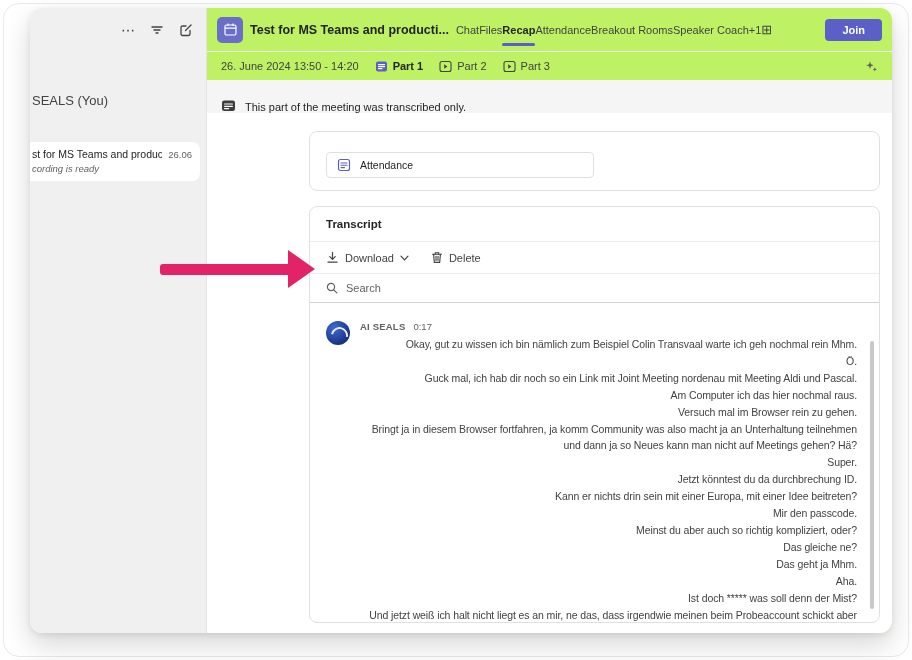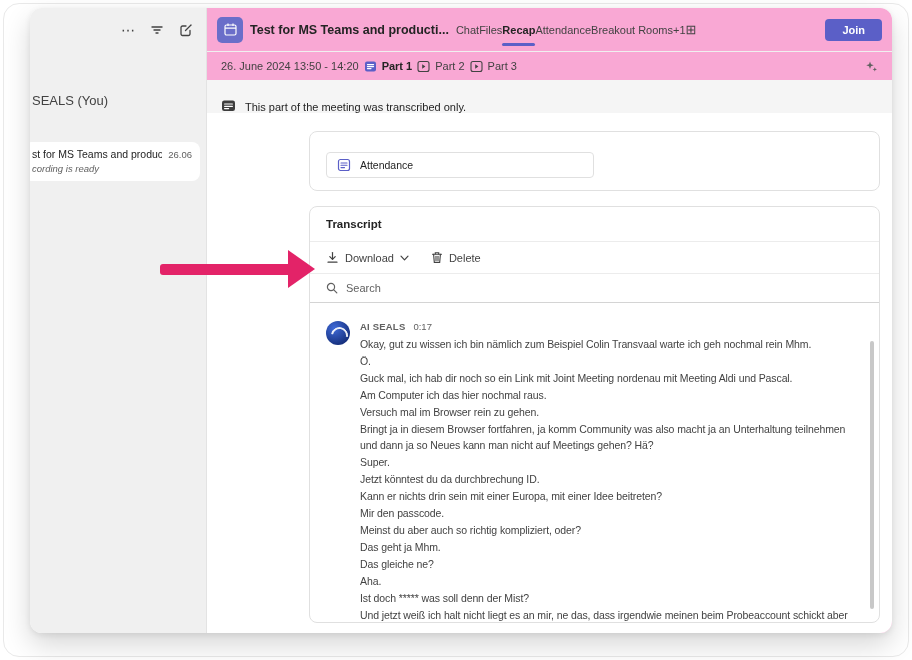--- a/index.html
+++ b/index.html
@@ -24,33 +24,33 @@
   .sidebar-icons{display:flex;justify-content:flex-end;align-items:center;gap:15px;padding:15px 13px 0 0;color:#424242;}
   .sidebar-icons .glyph{font-size:14px;line-height:14px;cursor:pointer;}
   .section-label{margin-top:56px;font-size:13px;color:#424242;padding-left:2px;white-space:nowrap;}
   .chat-item{margin-top:34px;margin-right:6px;margin-left:-6px;background:#fff;border-radius:8px;padding:6px 8px 7px 8px;cursor:pointer;}
   .chat-title-row{display:flex;justify-content:space-between;align-items:baseline;gap:6px;}
   .chat-title{font-size:10.5px;color:#242424;white-space:nowrap;overflow:hidden;}
   .chat-date{font-size:9.5px;color:#616161;flex:none;}
   .chat-sub{font-size:9.5px;font-style:italic;color:#616161;margin-top:3px;white-space:nowrap;}
 
   
-  .main{flex:1;min-width:0;display:flex;flex-direction:column;background:#f9a8d4;}
+  .main{flex:1;min-width:0;display:flex;flex-direction:column;background:#bef264;}
 
   .app-header{height:44px;flex:none;display:flex;align-items:center;gap:7px;padding:0 10px;border-bottom:1px solid #f0f0f0;}
   .meeting-icon{width:26px;height:26px;border-radius:5px;background:#6a6ec9;display:flex;align-items:center;justify-content:center;flex:none;}
   .meeting-title{font-size:12.5px;font-weight:700;color:var(--txt);white-space:nowrap;}
   .tabs{display:flex;align-items:center;height:100%;}
   .tab{position:relative;font-size:11px;color:var(--txt2);height:100%;display:flex;align-items:center;cursor:pointer;white-space:nowrap;}
   .tab.active{font-weight:700;color:var(--txt);}
   .tab.active::after{content:"";position:absolute;left:0;right:0;bottom:5px;height:3px;border-radius:2px;background:var(--accent);}
   .add-tab{font-size:13px;color:var(--txt2);cursor:pointer;}
   .join-btn{margin-left:auto;background:var(--accent);color:#fff;font-size:11px;font-weight:600;padding:5px 17px;border-radius:4px;border:none;cursor:pointer;font-family:inherit;}
 
-  .subheader{height:28px;flex:none;display:flex;align-items:center;gap:5px;padding:0 14px;font-size:11px;color:var(--txt2);}
+  .subheader{height:28px;flex:none;display:flex;align-items:center;gap:16px;padding:0 14px;font-size:11px;color:var(--txt2);}
   .part{display:flex;align-items:center;gap:5px;cursor:pointer;}
   .part .part-label{font-size:11px;color:var(--txt2);}
   .part.active .part-label{font-weight:700;color:var(--txt);}
   .subheader-action{margin-left:auto;cursor:pointer;display:flex;align-items:center;}
 
   .banner{height:33px;flex:none;background:#f5f5f5;display:flex;align-items:flex-end;gap:9px;padding:0 14px;font-size:11px;color:var(--txt);}
 
   .content-region{flex:1;min-height:0;padding:18px 12px 10px 102px;display:flex;flex-direction:column;gap:15px;background:#fff;overflow:hidden;}
   .card{border:1px solid var(--border);border-radius:8px;background:#fff;}
 
@@ -62,21 +62,21 @@
   .transcript-header{padding:11px 16px;font-size:11.5px;font-weight:700;color:var(--txt);border-bottom:1px solid var(--hairline);flex:none;}
   .transcript-toolbar{display:flex;align-items:flex-end;gap:22px;padding:9px 16px;border-bottom:1px solid var(--hairline);flex:none;}
   .tool-btn{display:flex;align-items:center;gap:6px;font-size:11px;color:var(--txt2);cursor:pointer;background:none;border:none;font-family:inherit;}
   .search-row{display:flex;align-items:center;gap:8px;padding:8px 16px;border-bottom:1px solid #d4d4d4;flex:none;}
   .search-row input{border:none;outline:none;background:transparent;font-size:11px;color:var(--txt3);width:100%;font-family:inherit;}
   .search-row input::placeholder{color:var(--txt3);}
 
   .transcript-body{flex:1;min-height:0;padding:18px 22px 0 16px;display:flex;gap:10px;overflow:hidden;}
   .avatar{width:24px;height:24px;border-radius:50%;flex:none;background:radial-gradient(circle at 35% 30%,#3f6ad8,#16307e 75%);position:relative;overflow:hidden;}
   .avatar::after{content:"";position:absolute;left:5px;top:6px;width:13px;height:13px;border:2px solid rgba(255,255,255,.9);border-radius:50%;border-left-color:transparent;border-bottom-color:transparent;transform:rotate(-35deg);}
-  .entry{min-width:0;}
+  .entry{min-width:0;text-align:right;}
   .entry-meta{display:flex;align-items:baseline;gap:8px;margin-bottom:4px;}
   .speaker-name{font-size:9.5px;font-weight:700;color:var(--txt3);letter-spacing:.2px;}
   .entry-time{font-size:9.5px;color:var(--txt3);}
   .line{font-size:10.5px;color:var(--txt2);line-height:16px;margin:1px 0;letter-spacing:-.1px;}
   .scroll-thumb{position:absolute;right:5px;top:134px;width:4px;height:268px;border-radius:2px;background:#c8c8c8;cursor:pointer;}
 
   
   .arrow{position:absolute;left:160px;top:250px;z-index:20;pointer-events:none;}
   .arrow-line{position:absolute;left:0;top:14px;width:132px;height:11px;background:var(--arrow);border-radius:3px;}
   .arrow-head{position:absolute;left:128px;top:0;width:0;height:0;border-top:19px solid transparent;border-bottom:19px solid transparent;border-left:27px solid var(--arrow);}
@@ -138,20 +138,21 @@
             </svg>
         </span>
         <span class="meeting-title">Test for MS Teams and producti...</span>
 
         <div class="tabs">
           <span class="tab">Chat</span>
           <span class="tab">Files</span>
           <span class="tab active">Recap</span>
           <span class="tab">Attendance</span>
           <span class="tab">Breakout Rooms</span>
+          <span class="tab">Speaker Coach</span>
           <span class="tab">+1</span>
           <span class="add-tab">⊞</span>
         </div>
 
         <button class="join-btn">Join</button>
       </div>
 
       <div class="subheader">
         <span>26. June 2024 13:50 - 14:20</span>
 
@@ -290,22 +291,22 @@
               <p class="line">Ö.</p>
               <p class="line">Guck mal, ich hab dir noch so ein Link mit Joint Meeting nordenau mit Meeting Aldi und Pascal.</p>
               <p class="line">Am Computer ich das hier nochmal raus.</p>
               <p class="line">Versuch mal im Browser rein zu gehen.</p>
               <p class="line">Bringt ja in diesem Browser fortfahren, ja komm Community was also macht ja an Unterhaltung teilnehmen und dann ja so Neues kann man nicht auf Meetings gehen? Hä?</p>
               <p class="line">Super.</p>
               <p class="line">Jetzt könntest du da durchbrechung ID.</p>
               <p class="line">Kann er nichts drin sein mit einer Europa, mit einer Idee beitreten?</p>
               <p class="line">Mir den passcode.</p>
               <p class="line">Meinst du aber auch so richtig kompliziert, oder?</p>
+              <p class="line">Das gleiche ne?</p>
               <p class="line">Das geht ja Mhm.</p>
-              <p class="line">Das gleiche ne?</p>
               <p class="line">Aha.</p>
               <p class="line">Ist doch ***** was soll denn der Mist?</p>
               <p class="line">Und jetzt weiß ich halt nicht liegt es an mir, ne das, dass irgendwie meinen beim Probeaccount schickt aber hin.</p>
             </div>
           </div>
 
           <div class="scroll-thumb"></div>
         </div>
 
       </div>

